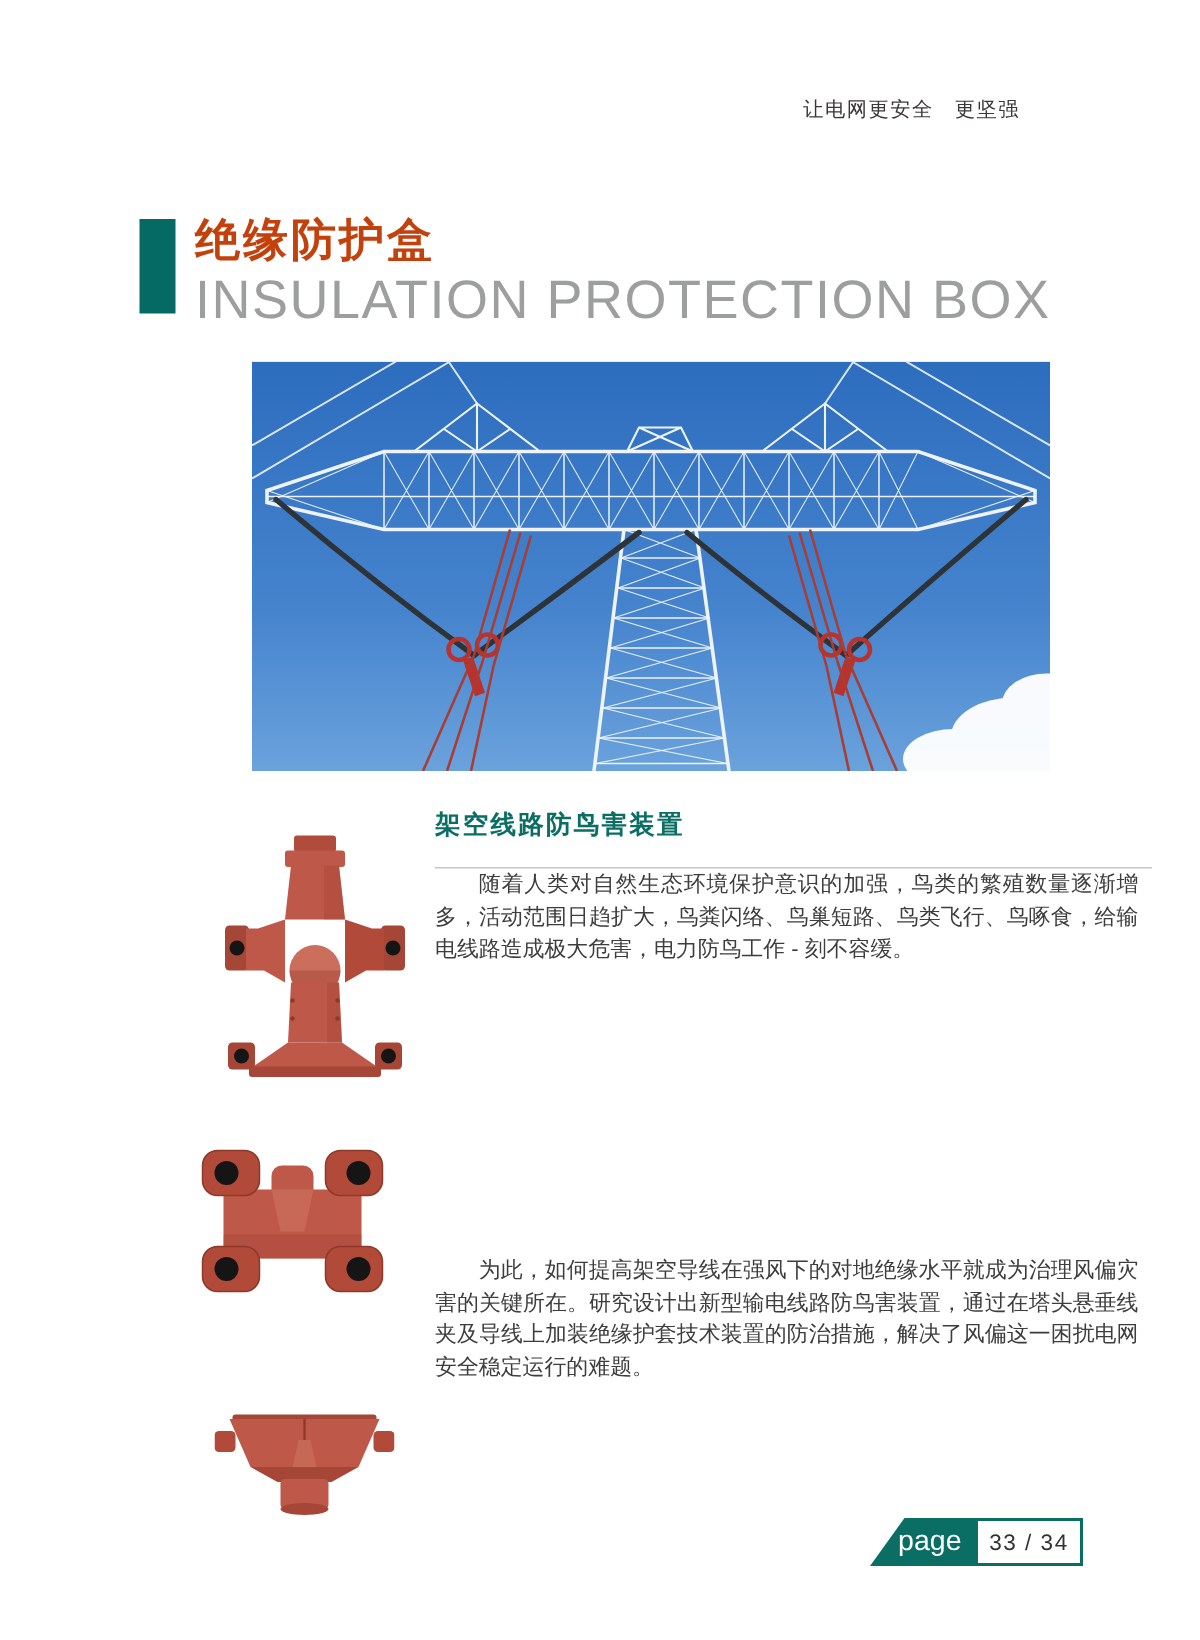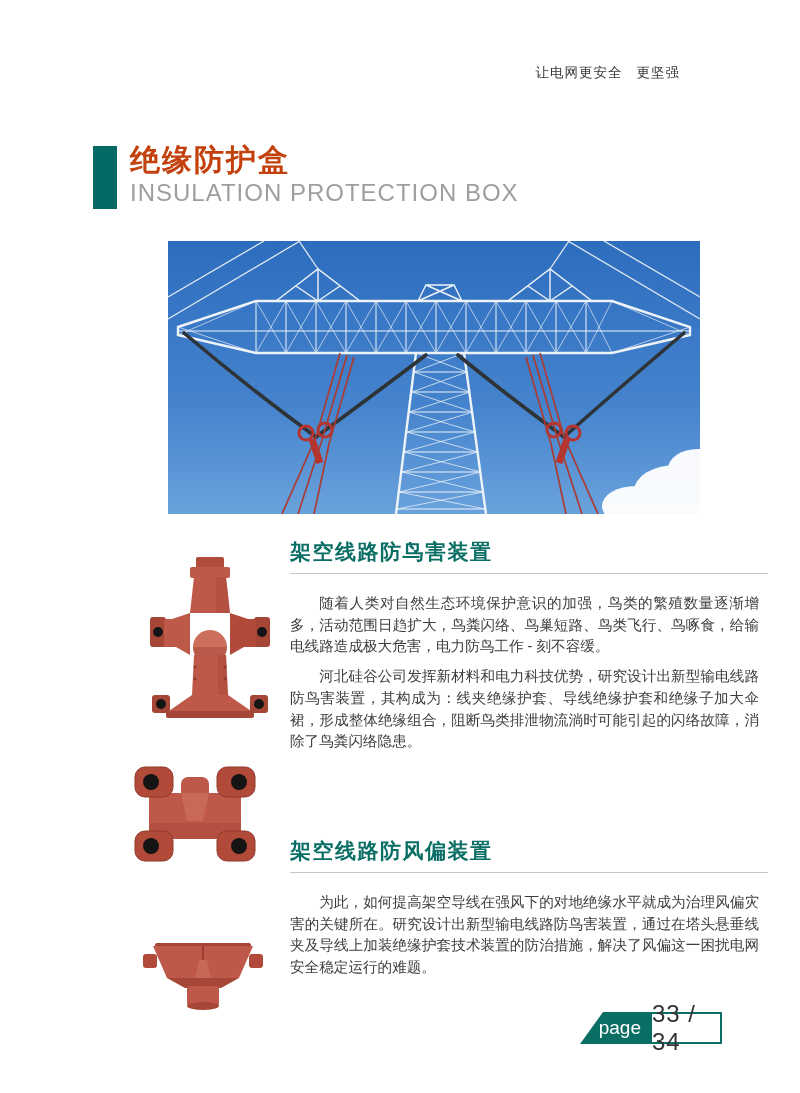--- a/index.html
+++ b/index.html
@@ -6,46 +6,46 @@
   .page{
     position:relative;width:768px;height:1093px;background:#ffffff;overflow:hidden;
     font-family:"Liberation Sans","DejaVu Sans",sans-serif;
   }
   
   .slogan{position:absolute;top:64px;right:88px;font-size:13.5px;color:#3c3737;letter-spacing:1px;}
   .slogan .sep{display:inline-block;width:14px;}
   
   .title-square{position:absolute;left:93px;top:146px;width:24px;height:63px;background:#046A63;}
   .doc-title{position:absolute;left:130px;top:140px;margin:0;font-size:30px;font-weight:bold;color:#c2410c;letter-spacing:2px;}
-  .doc-subtitle{position:absolute;left:130px;top:179px;font-size:24px;color:#9d9e9e;letter-spacing:1px;white-space:nowrap;}
+  .doc-subtitle{position:absolute;left:130px;top:179px;font-size:36px;color:#9d9e9e;letter-spacing:1px;white-space:nowrap;}
   
   .hero{position:absolute;left:168px;top:241px;width:532px;height:273px;overflow:hidden;}
   .hero svg{display:block;}
   
   .section{position:absolute;left:290px;width:483px;}
   .section-1{top:538px;}
   .section-2{top:837px;}
-  .sec-heading{margin:0 0 19px 0;padding-bottom:7px;border-bottom:1px solid #c2c8c5;
-    font-size:21px;font-weight:bold;color:#0A6E65;letter-spacing:1.5px;}
+  .sec-heading{margin:0 0 1px 0;padding-bottom:17px;border-bottom:1px solid #c2c8c5;
+    font-size:17px;font-weight:bold;color:#0A6E65;letter-spacing:1.5px;}
   .section p{margin:0 14px 8px 0;font-size:14.6px;line-height:21.7px;color:#3d3d3d;
     text-align:justify;text-indent:2em;}
   
   .product{position:absolute;}
   .product-1{left:150px;top:555px;}
   .product-2{left:133px;top:763px;}
   .product-3{left:143px;top:930px;}
   
   .page-badge{position:absolute;left:580px;top:1012px;height:32px;display:flex;}
   .page-tab{width:70px;background:#0B6E65;color:#ffffff;
     clip-path:polygon(23px 0,100% 0,100% 100%,0 100%);
     display:flex;align-items:center;justify-content:flex-end;
     padding-right:9px;box-sizing:border-box;font-size:19px;}
   .page-num{width:72px;background:#ffffff;border:2px solid #0B6E65;box-sizing:border-box;
     display:flex;align-items:center;justify-content:center;
-    font-size:24px;color:#333333;letter-spacing:1px;}
+    font-size:15px;color:#333333;letter-spacing:1px;}
 </style>
 </head>
 <body>
 
 <div class="page">
 
   <div class="slogan">
     <span>让电网更安全</span><span class="sep"></span><span>更坚强</span>
   </div>
 
@@ -215,25 +215,23 @@
       <polygon points="52,48 68,48 64,30 56,30" fill="#CB6E5C" opacity="0.7"></polygon>
       <polygon points="24,48 96,48 78,58 42,58" fill="#A64636"></polygon>
       <rect x="44" y="56" width="32" height="20" rx="3" fill="#BE5849"></rect>
       <ellipse cx="60" cy="76" rx="16" ry="4" fill="#A64636"></ellipse>
     </svg>
   </div>
 
   <div class="section section-1">
     <h2 class="sec-heading">架空线路防鸟害装置</h2>
     <p>随着人类对自然生态环境保护意识的加强，鸟类的繁殖数量逐渐增多，活动范围日趋扩大，鸟粪闪络、鸟巢短路、鸟类飞行、鸟啄食，给输电线路造成极大危害，电力防鸟工作 - 刻不容缓。</p>
-    <p>河北硅谷公司发挥新材料和电力科技优势，研究设计出新型输电线路防鸟害装置，其构成为：线夹绝缘护套、导线绝缘护套和绝缘子加大伞裙，形成整体绝缘组合，阻断鸟类排泄物流淌时可能引起的闪络故障，消除了鸟粪闪络隐患。</p>
   </div>
 
   <div class="section section-2">
-    <h2 class="sec-heading">架空线路防风偏装置</h2>
     <p>为此，如何提高架空导线在强风下的对地绝缘水平就成为治理风偏灾害的关键所在。研究设计出新型输电线路防鸟害装置，通过在塔头悬垂线夹及导线上加装绝缘护套技术装置的防治措施，解决了风偏这一困扰电网安全稳定运行的难题。</p>
   </div>
 
   <div class="page-badge">
     <div class="page-tab">page</div>
     <div class="page-num">33 / 34</div>
   </div>
 
 </div>
 

